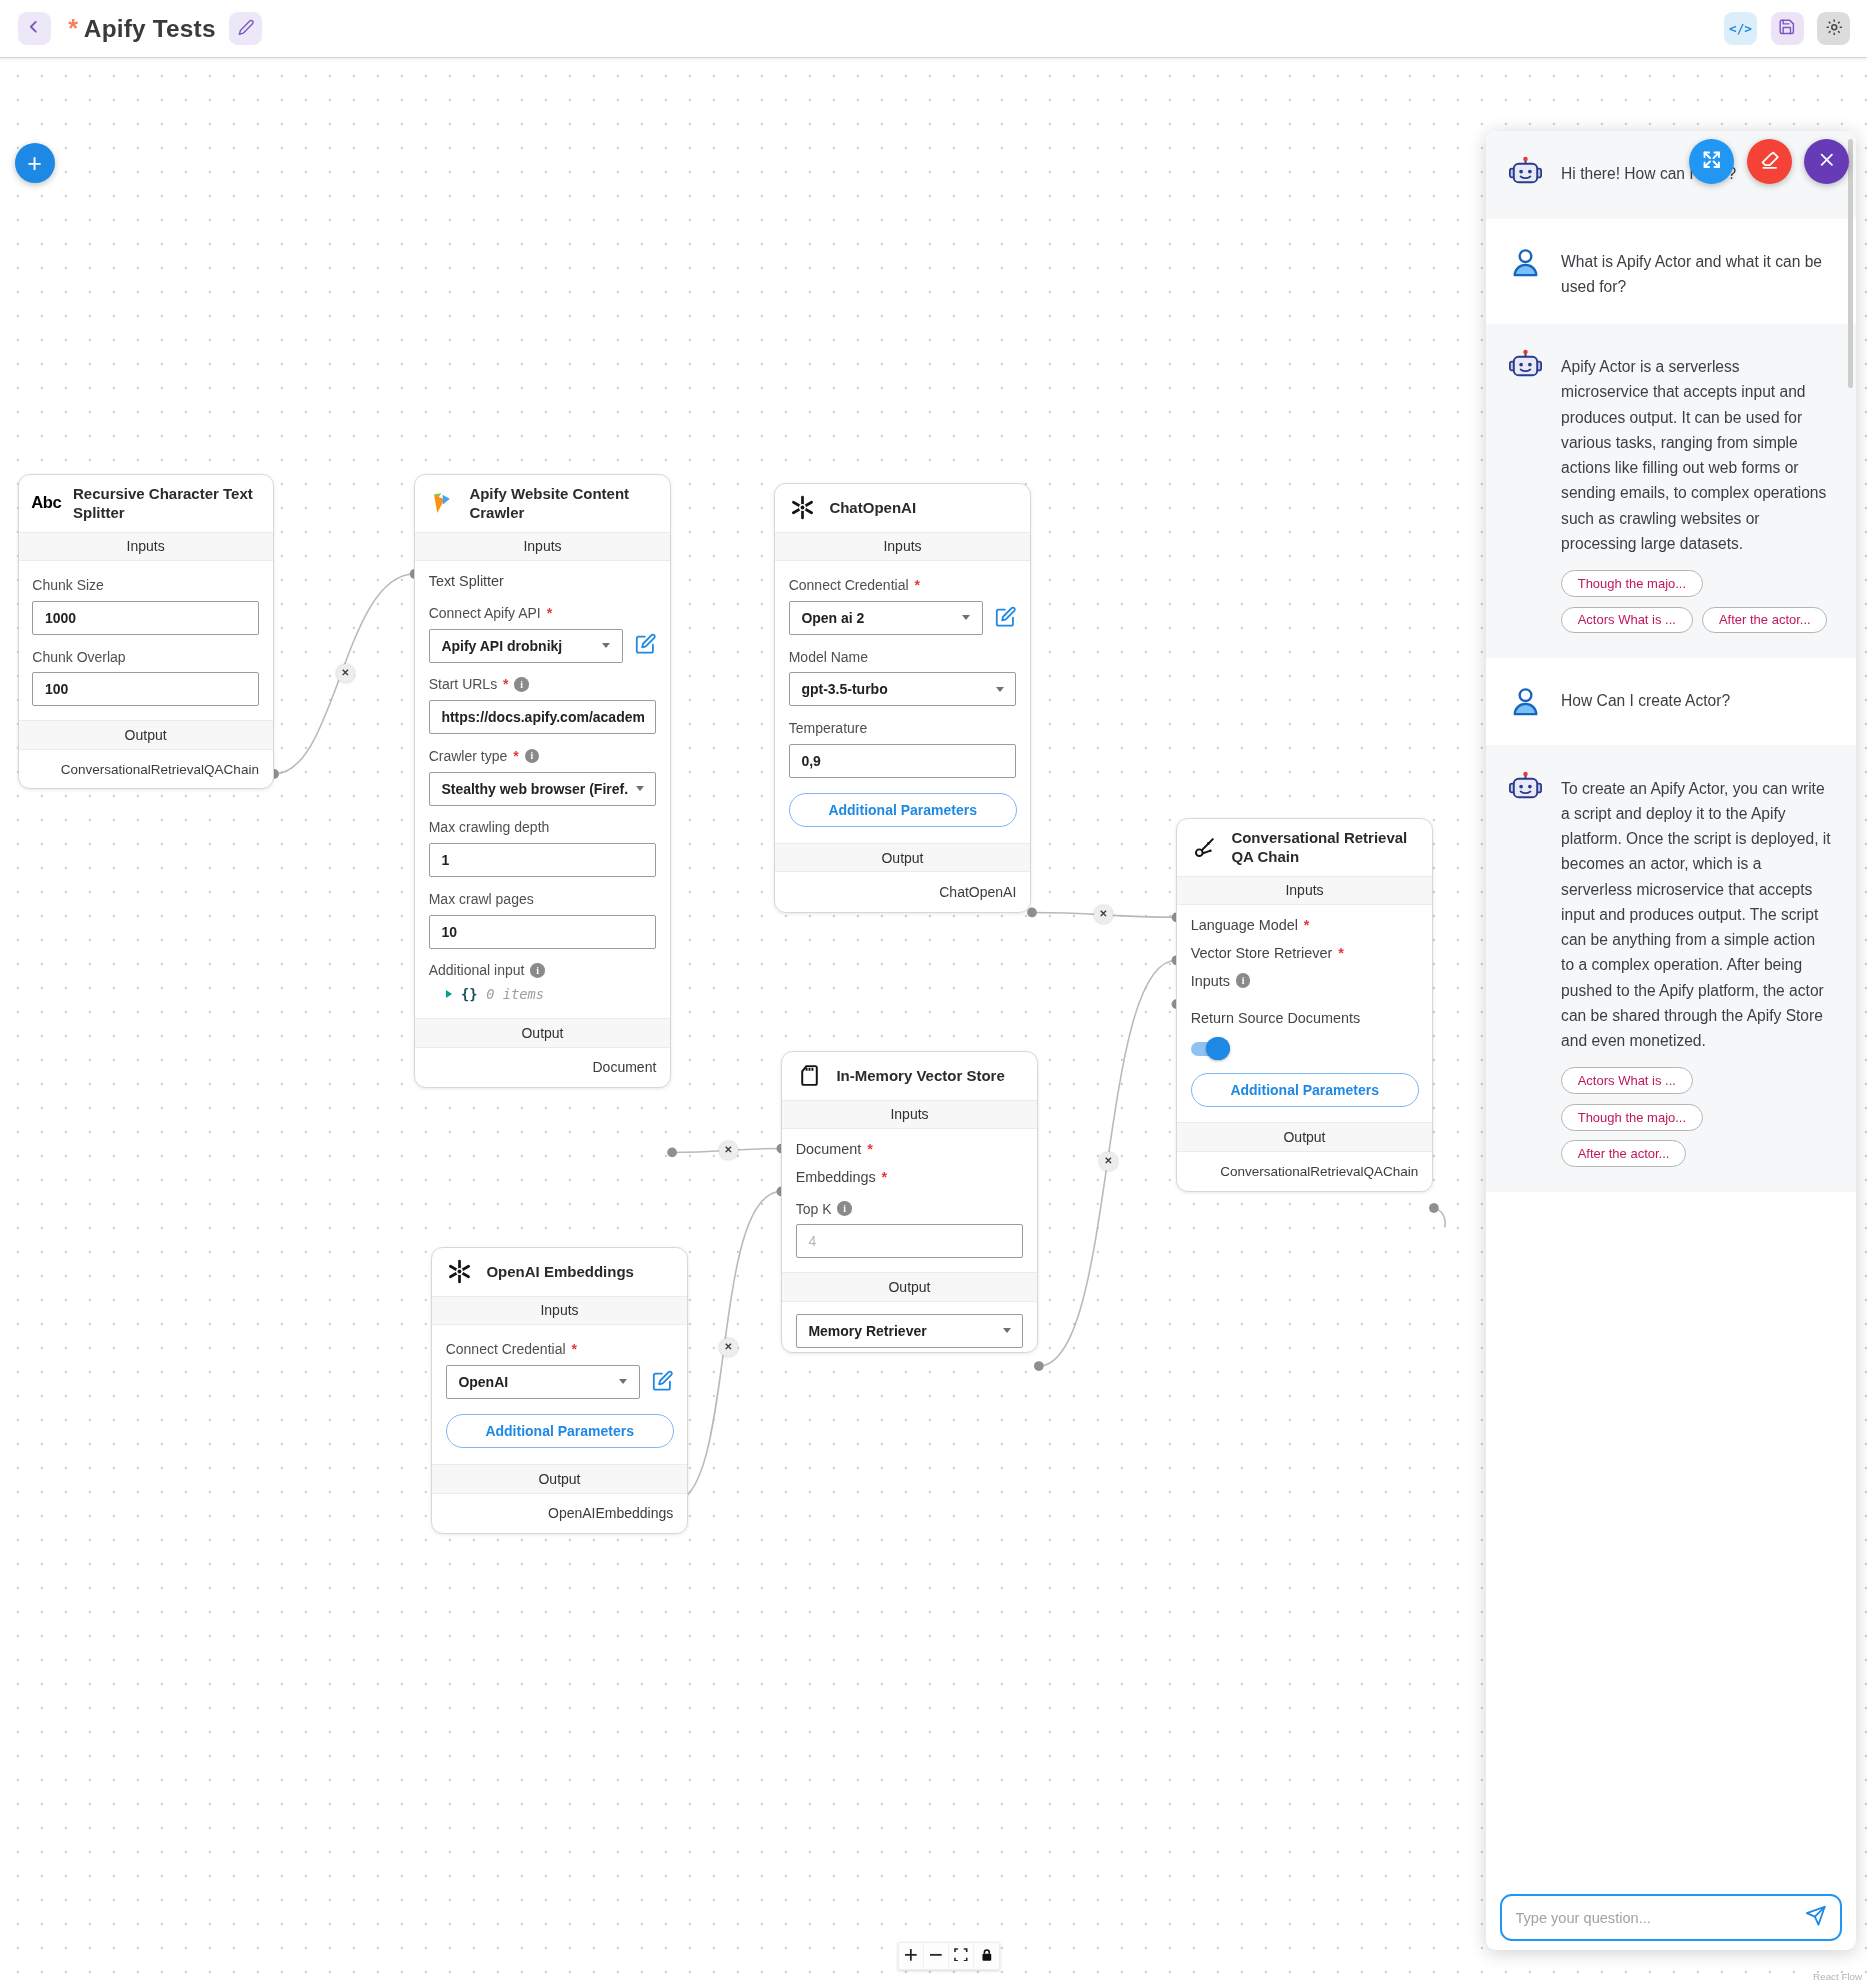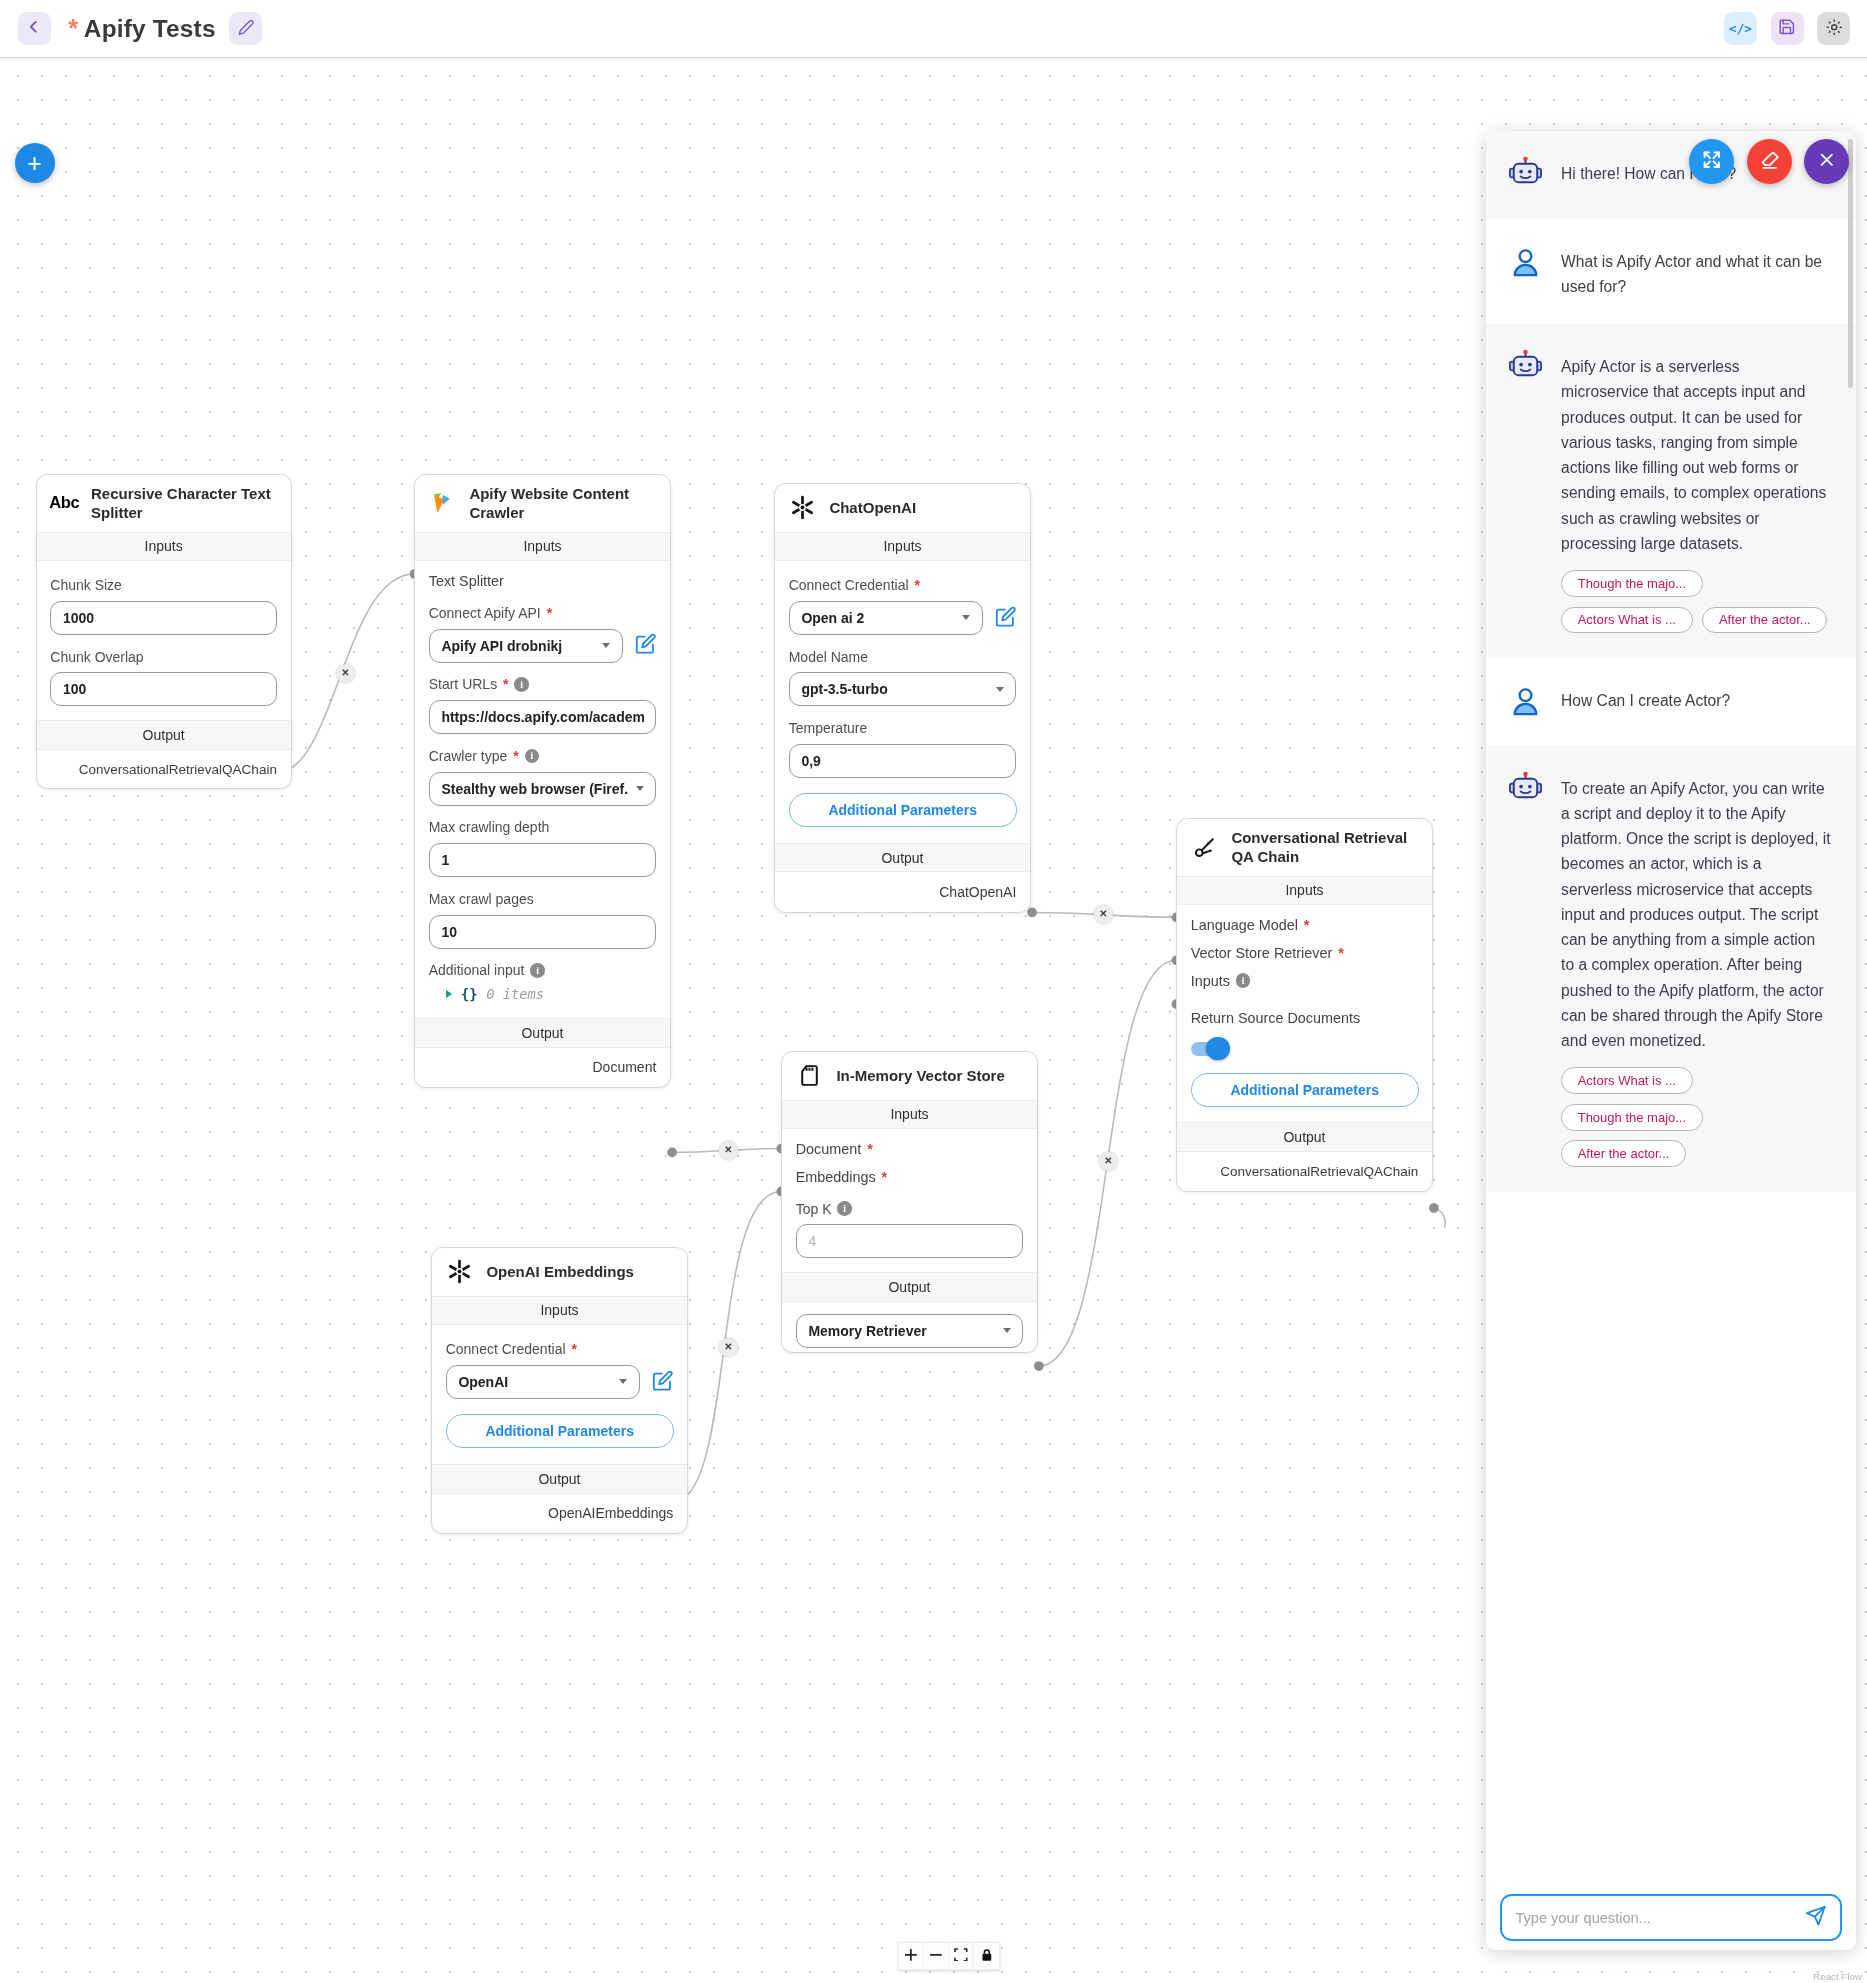--- a/index.html
+++ b/index.html
@@ -46,21 +46,21 @@
   .band { background:#f7f7f7; border-top:1px solid #ebebeb; border-bottom:1px solid #ebebeb;
           text-align:center; padding:5.9px 0; font-size:14px; color:#303030; }
   .node-body { padding:2px 0 13.7px 0; }
   .anchor { padding:9.8px 13.7px 2px 13.7px; font-size:14.4px; color:#444; display:flex; align-items:center; gap:5.9px; }
   .field { margin:13.7px 13.7px 0 13.7px; }
   .flabel { font-size:14px; color:#4f4f4f; margin-bottom:7.8px; display:flex; align-items:center; gap:5.9px; }
   .req { color:#e53935; font-weight:700; }
   .info-icon { width:14.6px; height:14.6px; border-radius:50%; background:#8a8a8a; color:#fff; display:inline-flex;
                align-items:center; justify-content:center; font-size:9.8px; font-weight:700; font-family:"Liberation Serif",serif; }
   .info-icon::before { content:"i"; }
-  .tinput, .select { width:100%; height:34px; border:1px solid #9b9b9b; border-radius:11px; background:#fff;
+  .tinput, .select { width:100%; height:34px; border:1px solid #9b9b9b; border-radius:2px; background:#fff;
                      padding:0 11.7px; font-size:14px; font-weight:600; color:#222;
                      font-family:"Liberation Sans",sans-serif; display:flex; align-items:center; }
   .tinput { white-space:nowrap; overflow:hidden; text-overflow:clip; }
   input.tinput { display:block; line-height:32px; }
   input.tinput::placeholder { color:#b5b5b5; font-weight:400; }
   .select { cursor:pointer; justify-content:space-between; gap:7.8px; }
   .sel-text { overflow:hidden; white-space:nowrap; }
   .caret { width:0; height:0; border-left:4.9px solid transparent; border-right:4.9px solid transparent; border-top:5.9px solid #6f6f6f; flex:0 0 auto; }
   .cred-row { display:flex; align-items:center; gap:11.7px; }
   .cred-row .select { flex:1; }
@@ -73,21 +73,21 @@
   .json-row { margin:3.9px 13.7px 2px 17.6px; display:flex; align-items:center; gap:8.8px; font-family:"DejaVu Sans Mono",monospace; }
   .json-caret { width:0; height:0; border-top:4.9px solid transparent; border-bottom:4.9px solid transparent; border-left:6.8px solid #00a08a; }
   .json-braces { color:#16525c; font-weight:700; font-size:13.7px; }
   .json-items { color:#9e9e9e; font-style:italic; font-size:13.7px; }
   .toggle { margin:11.7px 13.7px 2px 13.7px; position:relative; width:43px; height:17.6px; cursor:pointer; }
   .toggle .track { position:absolute; top:2px; left:0; width:39px; height:13.7px; border-radius:7.8px; background:#8fc2f2; }
   .toggle .thumb { position:absolute; top:-2.9px; right:3.9px; width:23.4px; height:23.4px; border-radius:50%; background:#1e88e5; box-shadow:0 1px 2.9px rgba(0,0,0,.3); }
   .out-select-wrap { padding:11.7px 13.7px 3.9px 13.7px; }
 
   
-  .n-splitter { left:17.6px;  top:416px; width:256px;margin-left:18px; }
+  .n-splitter { left:17.6px;  top:416px; width:256px; }
   .n-crawler  { left:414px; top:416px; }
   .n-chat     { left:774px; top:425px; }
   .n-vstore   { left:781px; top:993px; }
   .n-embed    { left:414px; top:1189px;margin-left:17px; }
   .n-qa       { left:1176px; top:760px; }
   
 
   .edge-x { position:absolute; width:18.5px; height:18.5px; border-radius:50%; background:#ededed;
             border:none; color:#3a3a3a; font-size:9.8px; font-weight:700; line-height:18.5px; text-align:center;
             z-index:15; cursor:pointer; box-shadow:0 0 2px rgba(0,0,0,.25); padding:0; }

